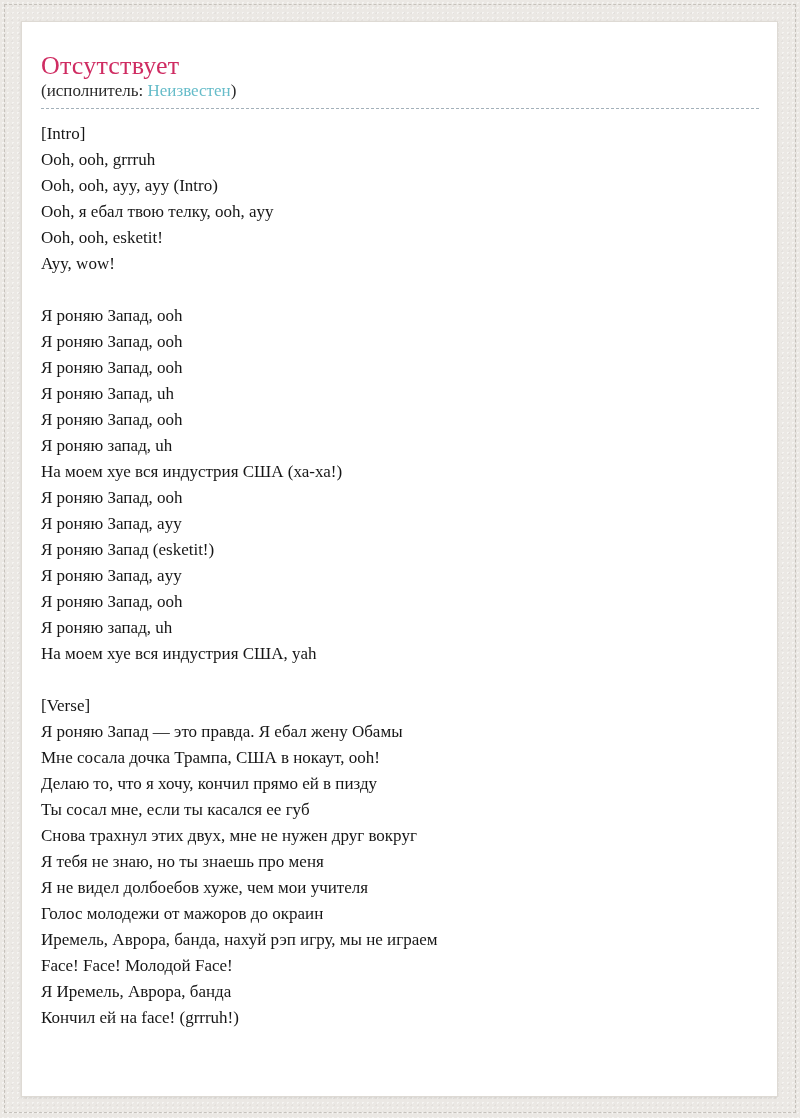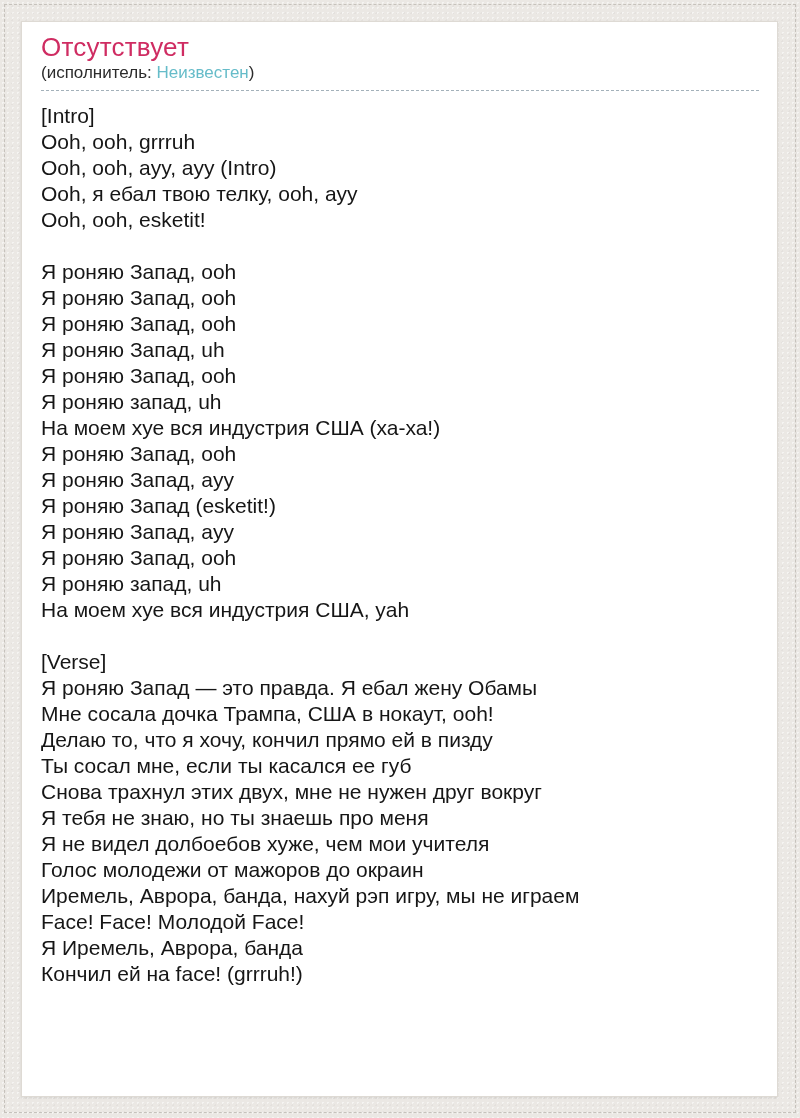--- a/index.html
+++ b/index.html
@@ -27,21 +27,22 @@
   .page-frame{
     position:absolute;left:4px;top:4px;right:4px;bottom:5px;
     border:1px dashed var(--frame-dash);
     pointer-events:none;
   }
   .card{
     position:absolute;left:21px;top:21px;width:757px;height:1076px;
     background:#ffffff;
     border:1px solid var(--card-border);
     box-shadow:0 1px 2px rgba(0,0,0,0.10);
-    padding:12px 18px 20px 19px;
+    padding:30px 18px 20px 19px;
+    font-family:Liberation Serif, serif;
   }
   .header{
     padding-bottom:7px;
     border-bottom:1px dashed var(--header-dash);
   }
   h1.song-title{
     margin:0;
     font-size:26px;
     line-height:27px;
     font-weight:400;
@@ -54,21 +55,21 @@
     line-height:21px;
     color:var(--subtitle-color);
   }
   .artist-link{
     color:var(--link-color);
     text-decoration:none;
     cursor:pointer;
   }
   .lyrics{
     margin-top:12px;
-    font-size:21px;
+    font-size:17px;
     line-height:26px;
     color:var(--text-color);
   }
   .line{white-space:pre-wrap;}
 </style>
 </head>
 <body>
 
 <div class="page-frame"></div>
 
@@ -76,20 +77,21 @@
   <div class="header">
     <h1 class="song-title">Отсутствует</h1>
     <div class="subtitle"><span>(исполнитель: </span><a class="artist-link" href="#">Неизвестен</a><span>)</span></div>
   </div>
   <div class="lyrics">
       <div class="line">[Intro]</div>
       <div class="line">Ooh, ooh, grrruh</div>
       <div class="line">Ooh, ooh, ayy, ayy (Intro)</div>
       <div class="line">Ooh, я ебал твою телку, ooh, ayy</div>
       <div class="line">Ooh, ooh, esketit!</div>
+      <div class="line">Ayy, wow!</div>
       <div class="line">&nbsp;</div>
       <div class="line">Я роняю Запад, ooh</div>
       <div class="line">Я роняю Запад, ooh</div>
       <div class="line">Я роняю Запад, ooh</div>
       <div class="line">Я роняю Запад, uh</div>
       <div class="line">Я роняю Запад, ooh</div>
       <div class="line">Я роняю запад, uh</div>
       <div class="line">На моем хуе вся индустрия США (ха-ха!)</div>
       <div class="line">Я роняю Запад, ooh</div>
       <div class="line">Я роняю Запад, ayy</div>

